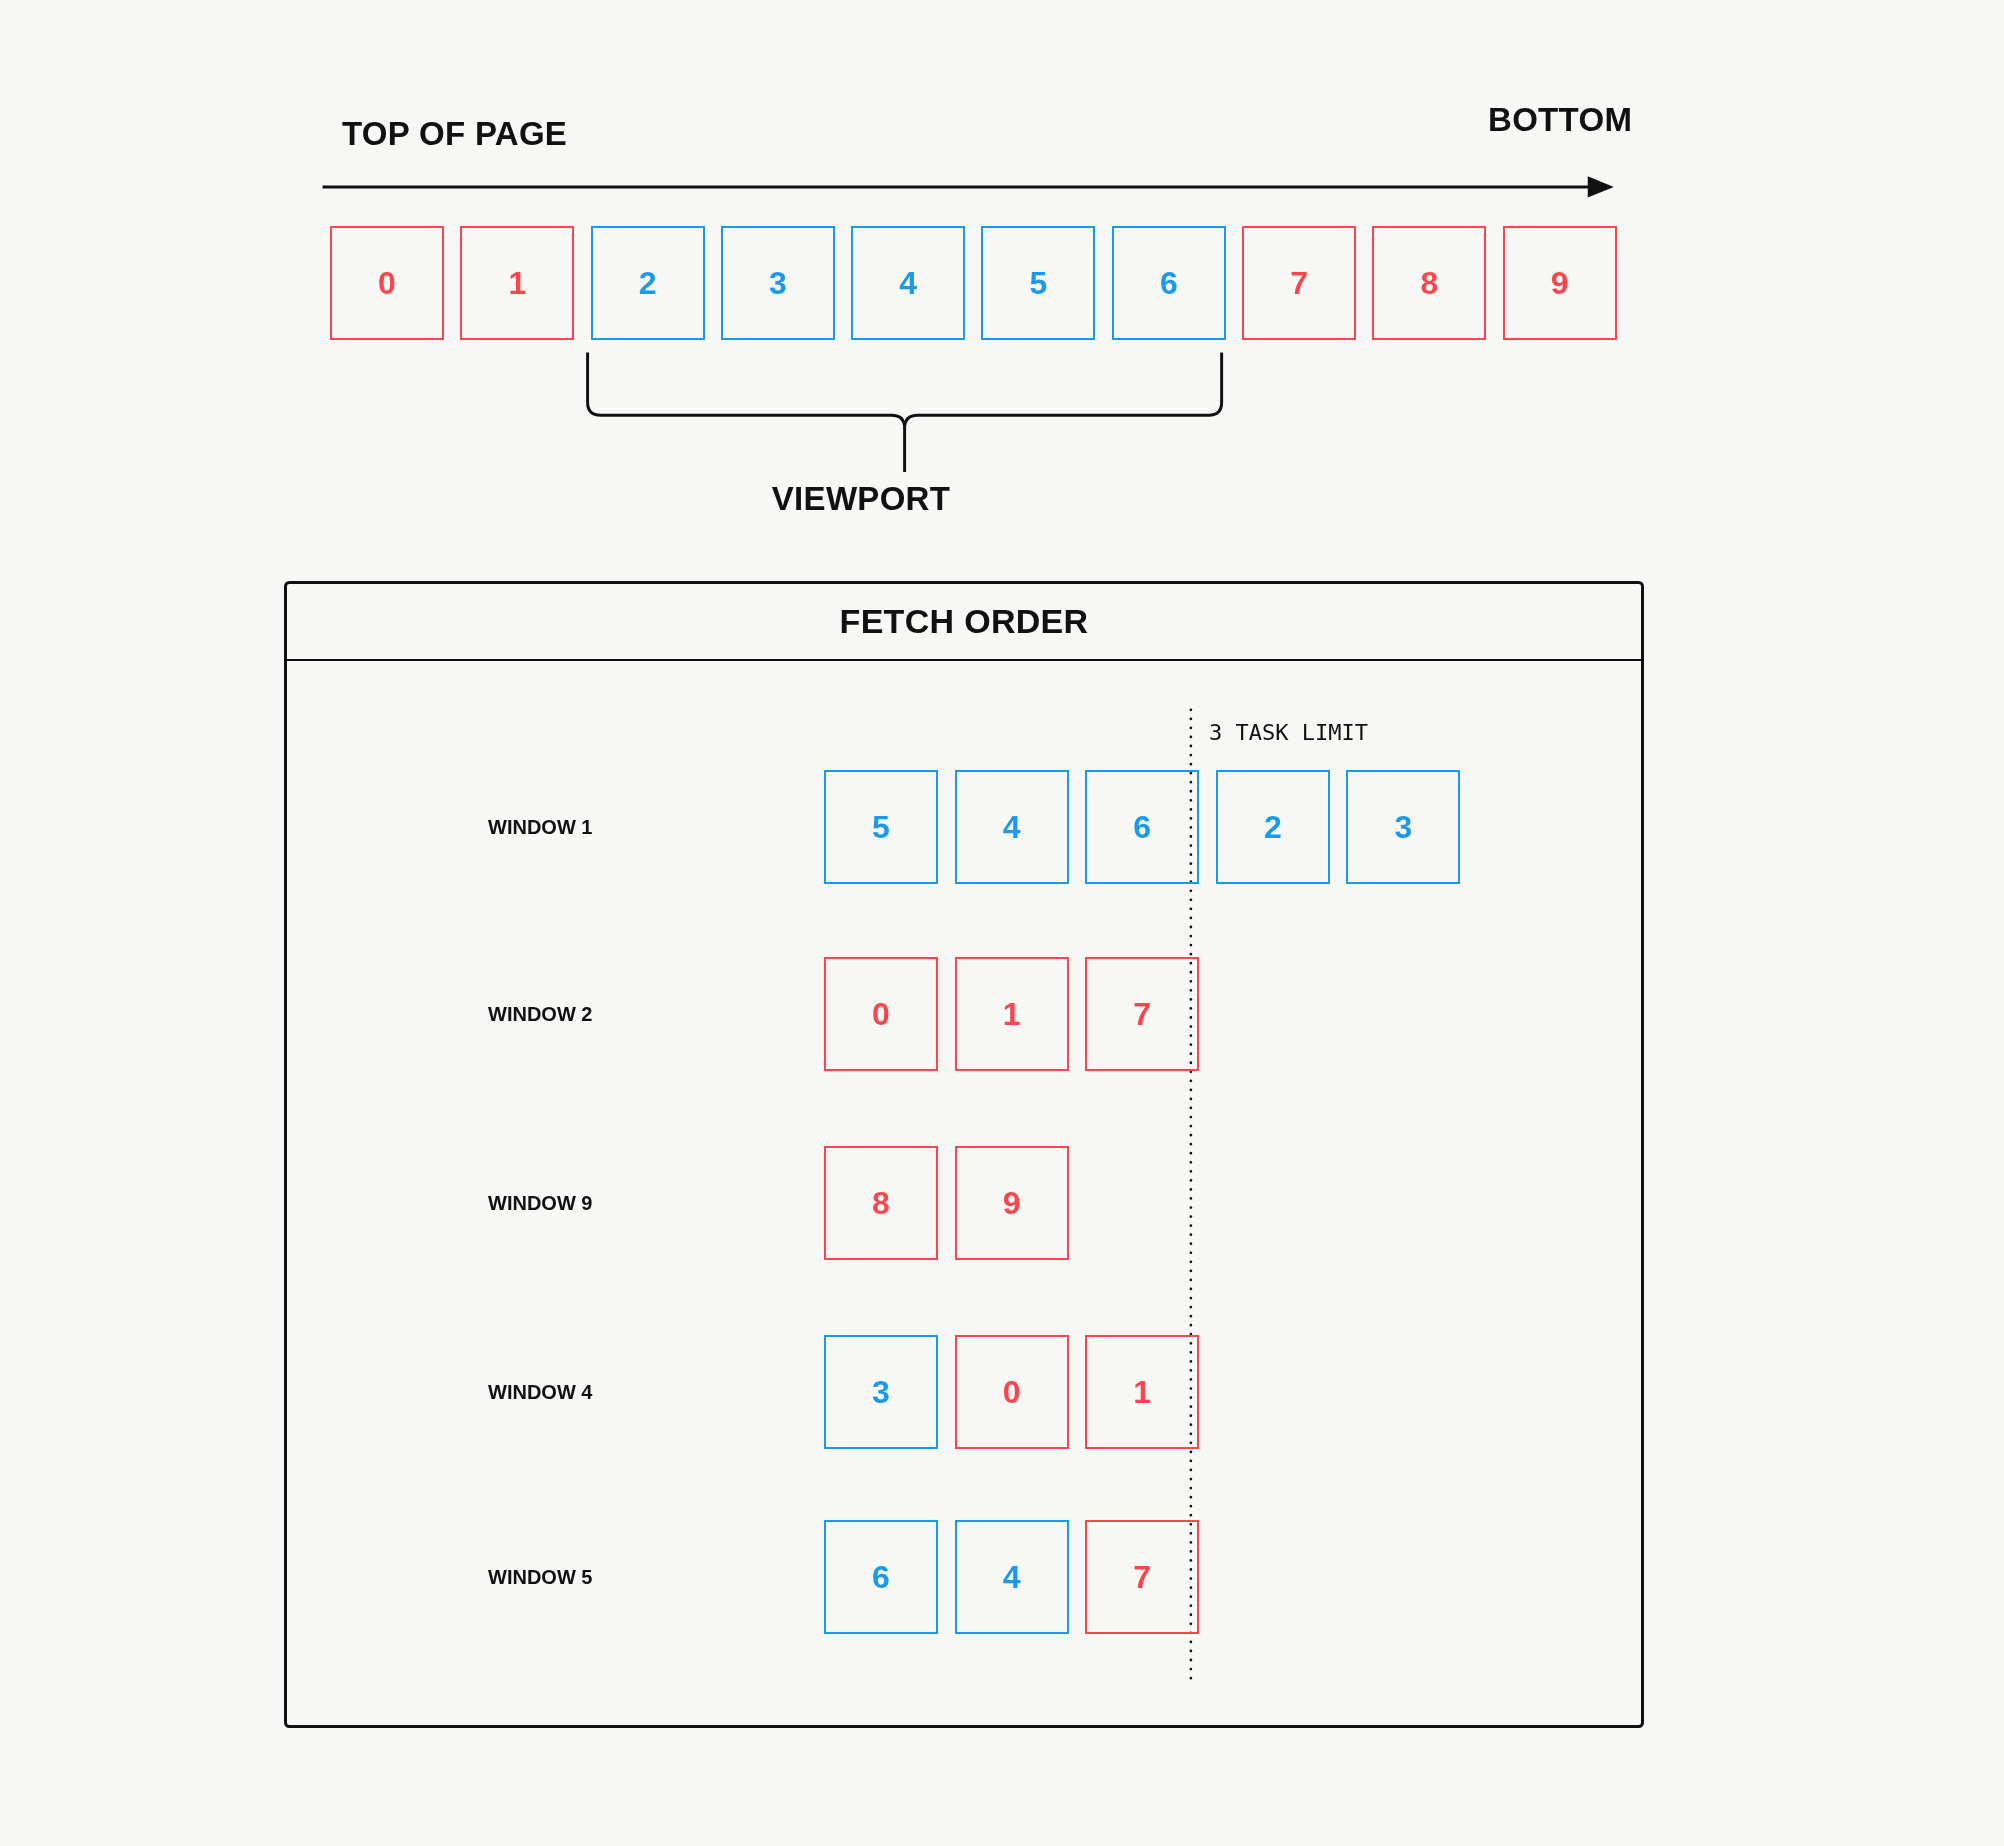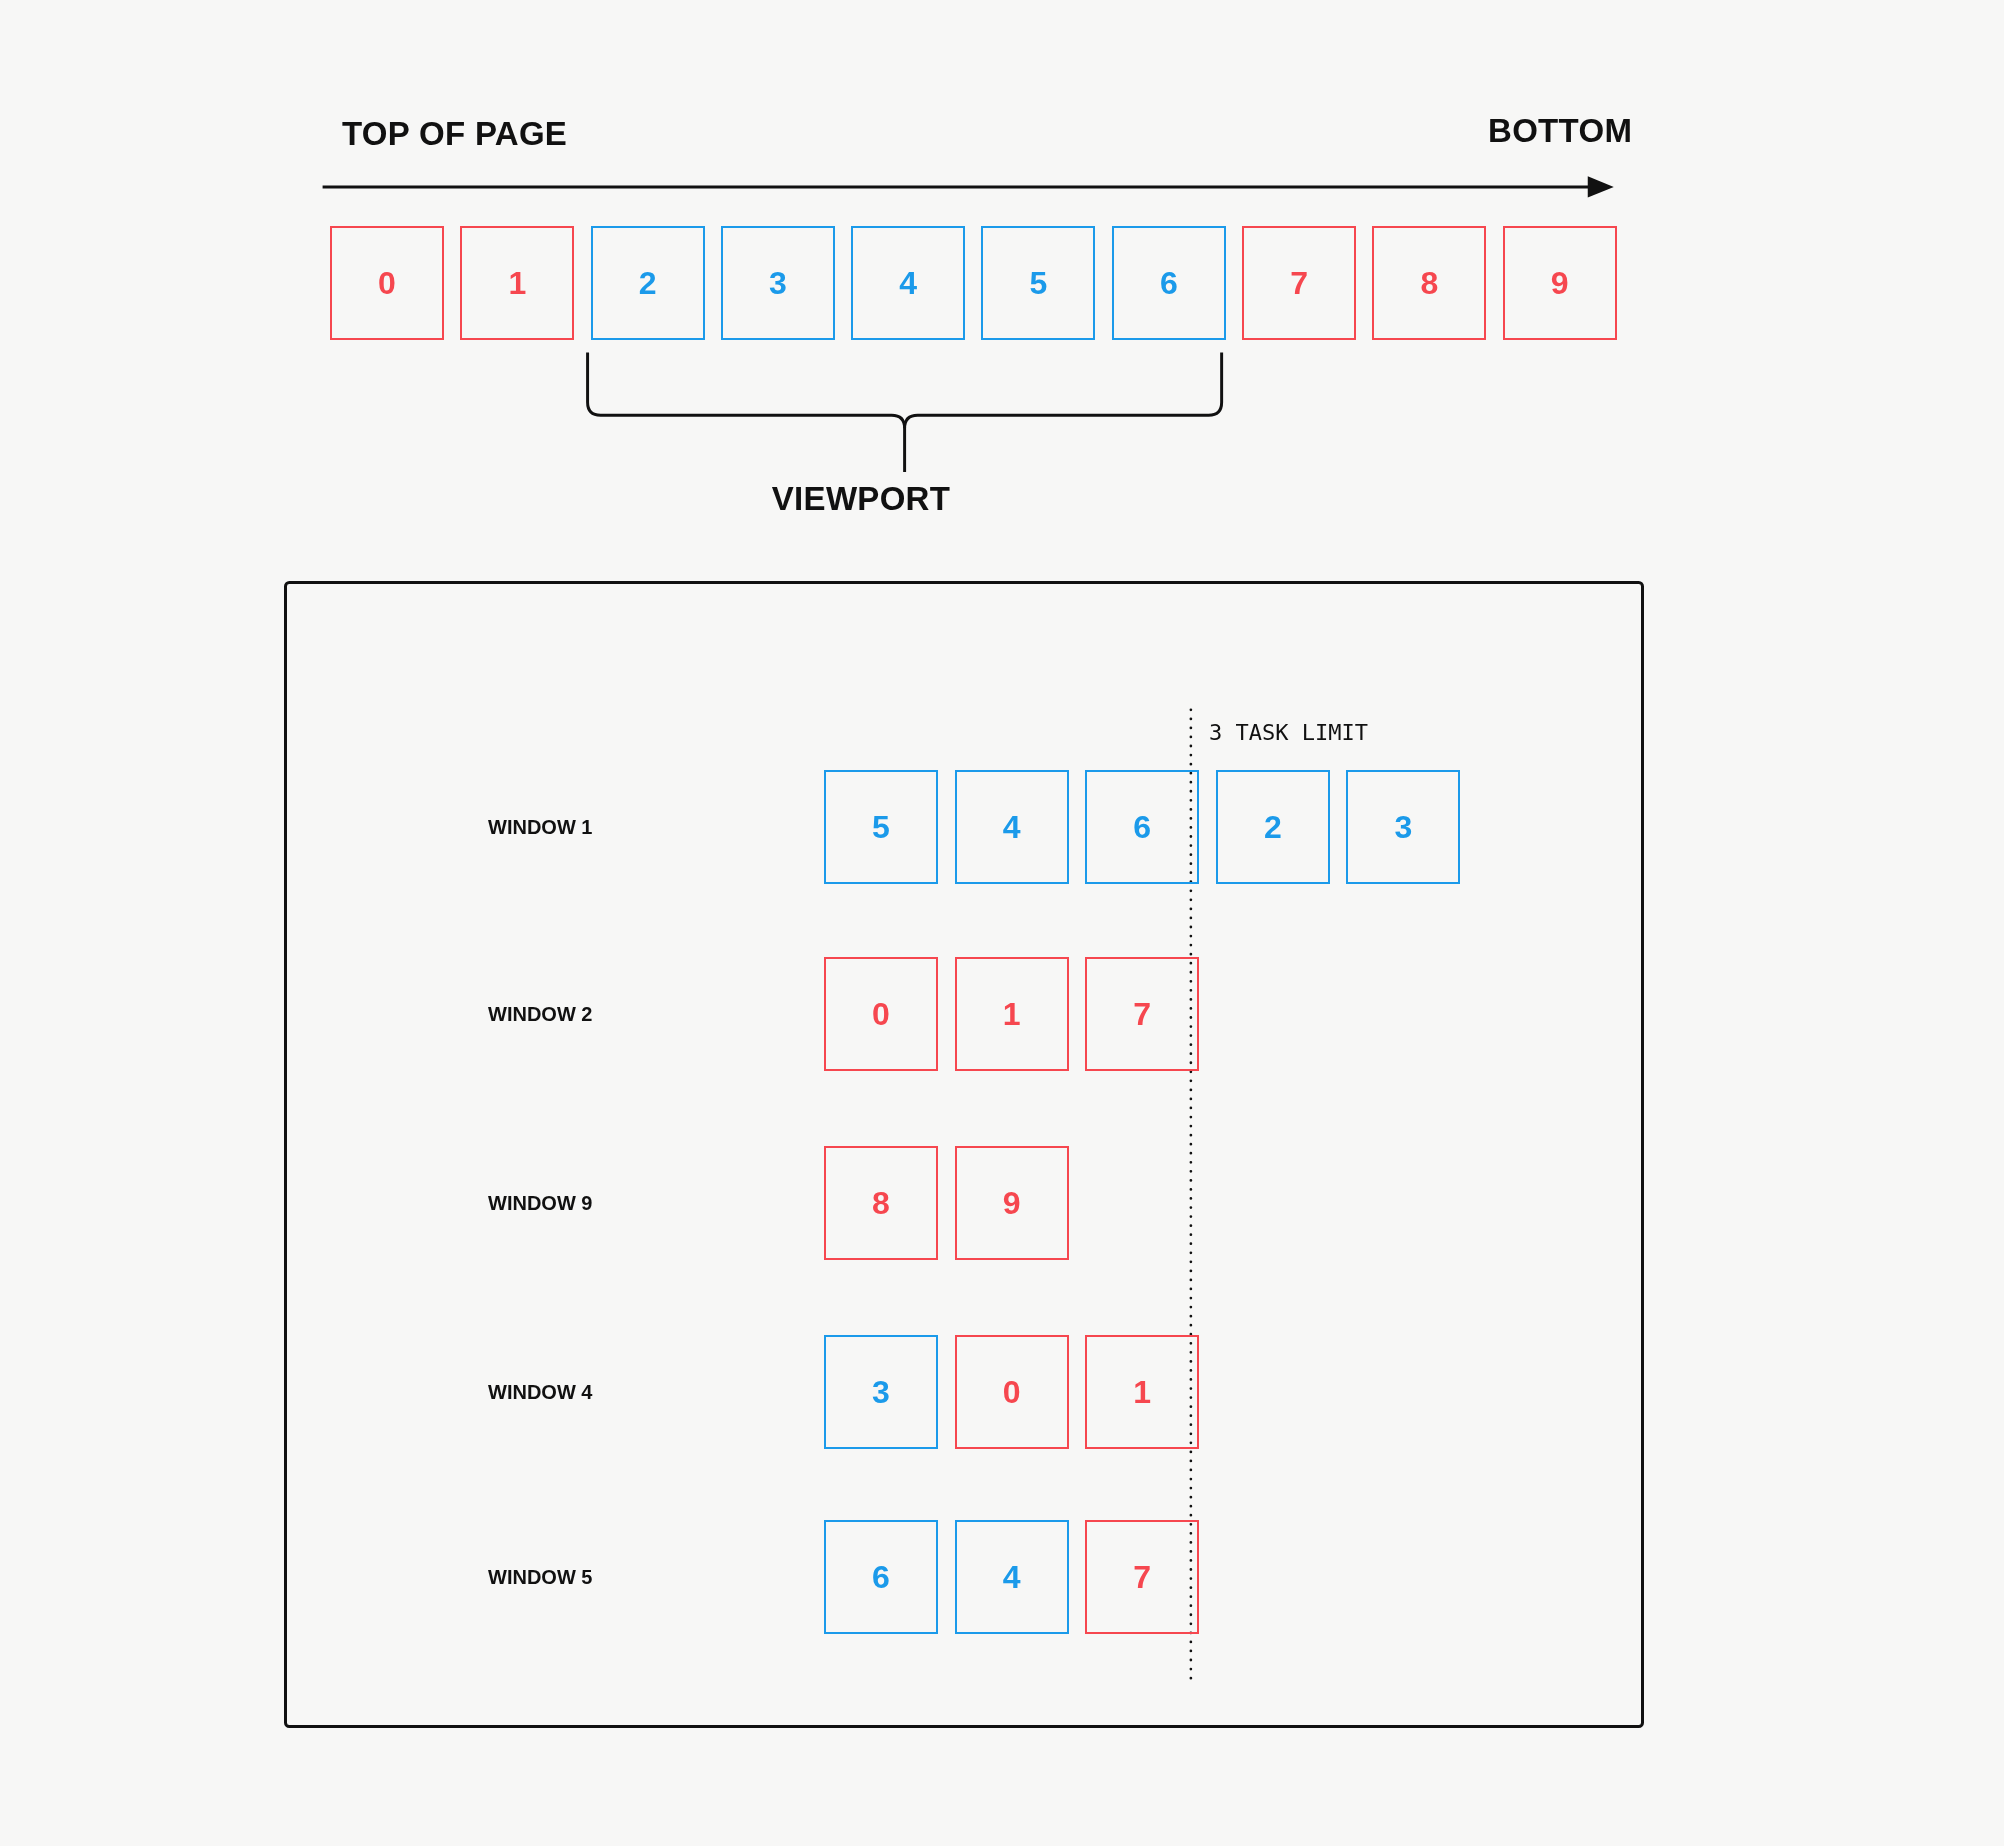--- a/index.html
+++ b/index.html
@@ -106,21 +106,21 @@
     left:0;top:0;
     pointer-events:none;
   }
 </style>
 </head>
 <body>
 
 <div class="canvas">
 
   <div class="caps-label" style="left:321px; top:117px;margin-left:21px;">TOP OF PAGE</div>
-  <div class="caps-label" style="left:1488px; top:114px;text-align:right;">BOTTOM</div>
+  <div class="caps-label" style="left:1488px; top:103px;text-align:right;">BOTTOM</div>
 
   <svg class="overlay" width="2005" height="1846" viewBox="0 0 3389 3121">
     <g>
       <line x1="545" y1="316" x2="2698" y2="316" stroke="var(--ink)" stroke-width="5"></line>
       <path d="M2684 298 L2728 316 L2684 334 Z" fill="var(--ink)"></path>
     </g>
     <g fill="none" stroke="var(--ink)" stroke-width="5">
       <path d="M993 596 L993 680 Q993 702 1015 702 L1507 702 Q1529 702 1529 724 L1529 798"></path>
       <path d="M2065 596 L2065 680 Q2065 702 2043 702 L1551 702 Q1529 702 1529 724"></path>
     </g>
@@ -166,20 +166,23 @@
       </div>
 
       <div class="chunk-box red">
         <span class="num">9</span>
       </div>
     </div>
 
   <div class="caps-label" style="left:853px; top:482px; transform:translateX(-50%);margin-left:8px;">VIEWPORT</div>
 
   <div class="panel">
+    <div class="panel-header">
+      <div class="panel-title">FETCH ORDER</div>
+    </div>
 
     <div class="window-row" style="top:186px;">
       <div class="window-label">WINDOW 1</div>
       <div class="row-boxes">
 
           <div class="chunk-box blue">
             <span class="num">5</span>
           </div>
 
           <div class="chunk-box blue">

